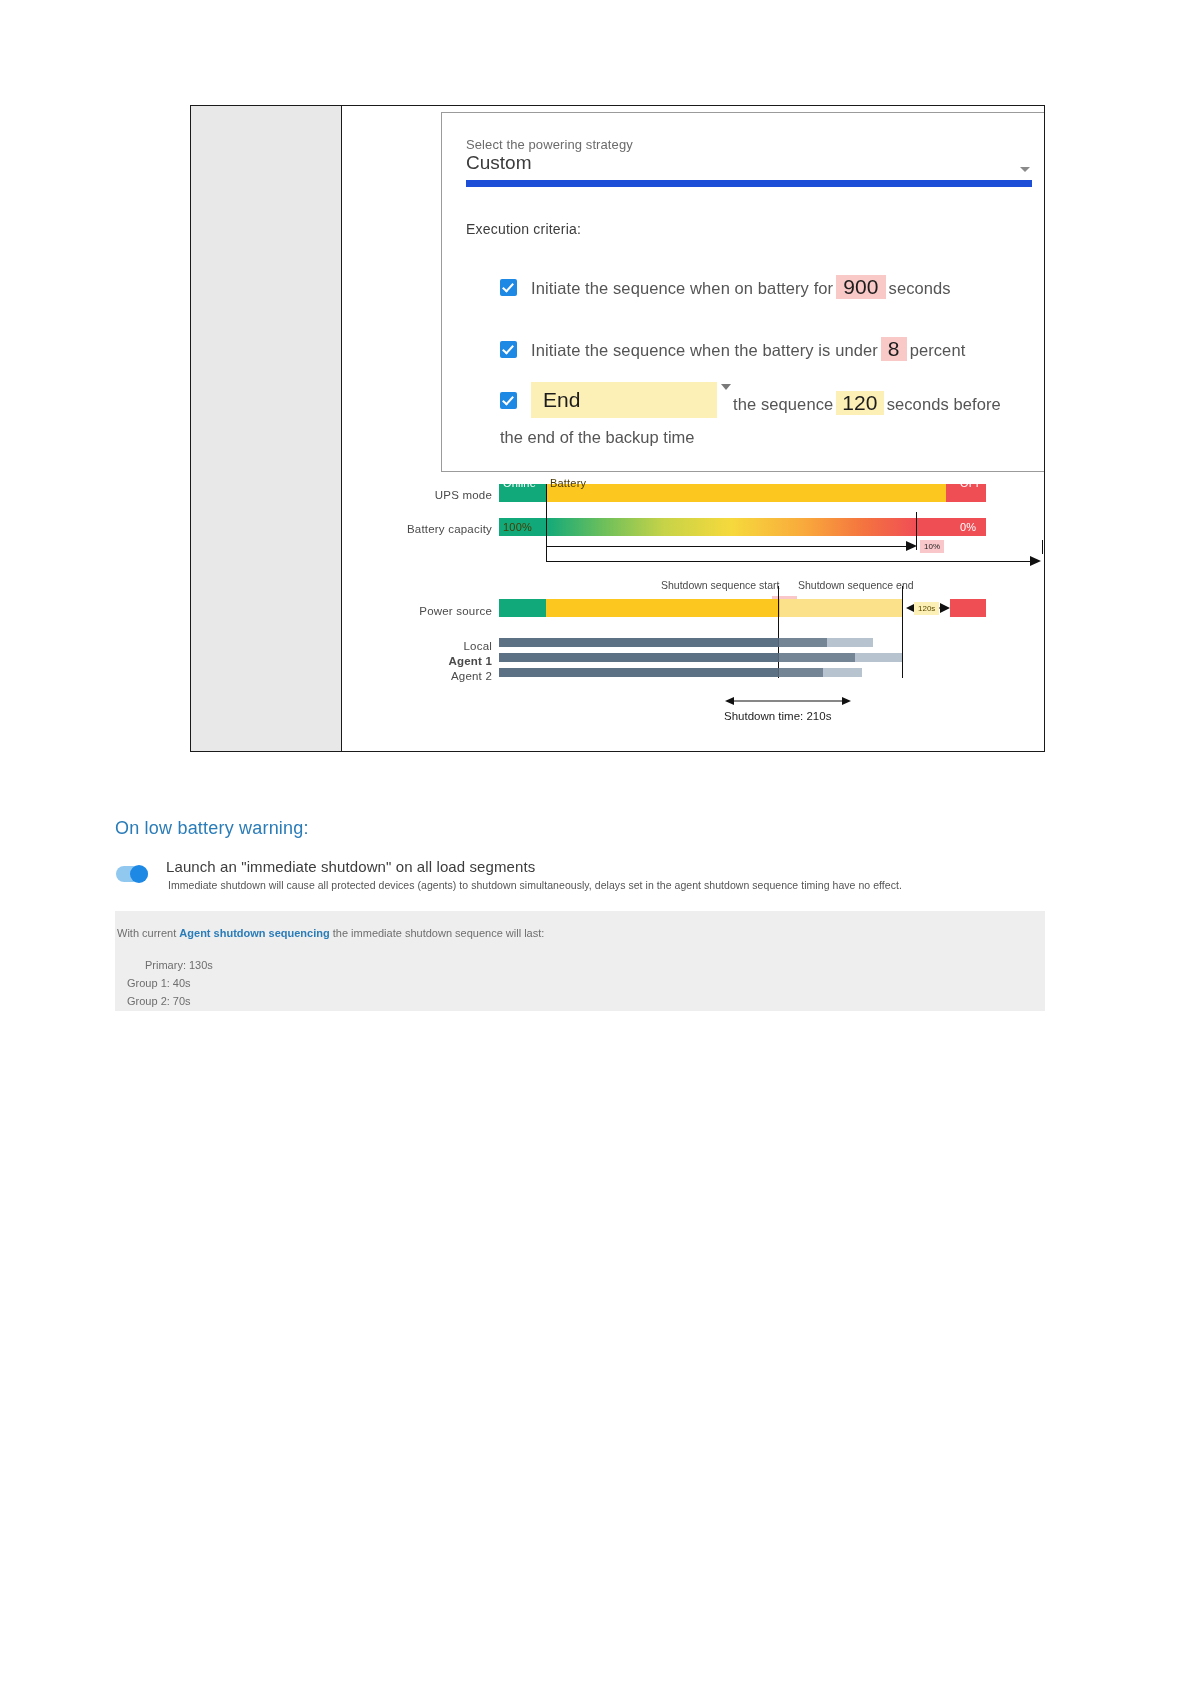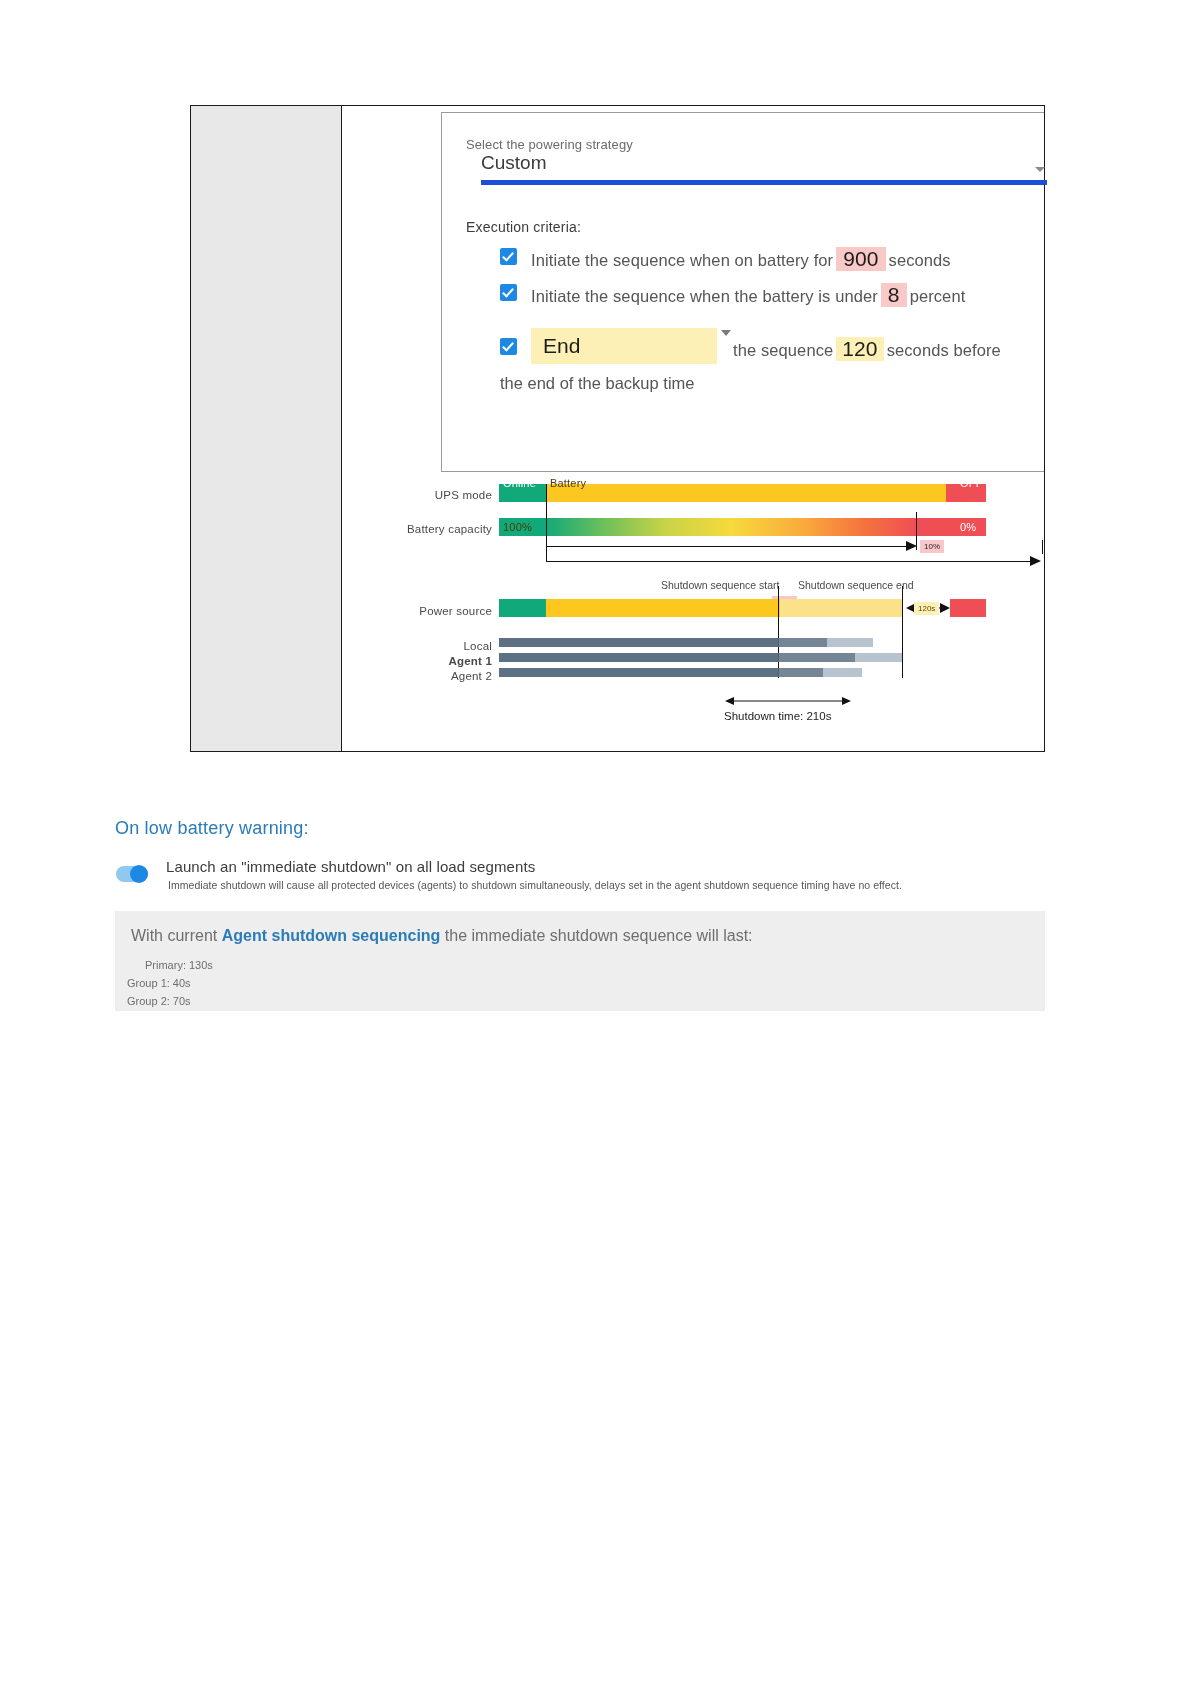--- a/index.html
+++ b/index.html
@@ -22,34 +22,34 @@
   
   .dialog-card{
     position:absolute;left:99px;top:6px;right:0px;height:360px;
     border:1px solid #9b9b9b;border-right:none;background:#fff;box-sizing:border-box;
     padding:24px 26px 0 24px;
   }
   .field-label{
     font-size:13px;color:#6b6b6b;letter-spacing:.1px;margin-bottom:0;
   }
   .select-row{
-    position:relative;border-bottom:5px solid #1d4ed8;padding-bottom:6px;
-    width:566px;display:flex;align-items:center;margin-left:15px;
+    position:relative;border-bottom:7px solid #1d4ed8;padding-bottom:6px;
+    width:566px;display:flex;align-items:center;
   }
   .select-value{font-size:19px;color:#3c3c3c;}
   .select-caret{
     position:absolute;right:2px;bottom:8px;width:0;height:0;
     border-left:5px solid transparent;border-right:5px solid transparent;
     border-top:5px solid #8a8a8a;
   }
   .exec-title{
     font-size:14px;color:#3c3c3c;margin:34px 0 8px 0;letter-spacing:.2px;
   }
 
-  .crit-row{display:flex;align-items:flex-start;margin-top:12px;padding-left:34px;}
+  .crit-row{display:flex;align-items:center;margin-top:38px;padding-left:34px;}
   .crit-row.tall{margin-top:30px;align-items:flex-start;}
   .cbx{
     width:17px;height:17px;border-radius:2px;background:#1e88e5;
     flex:0 0 17px;position:relative;margin-right:14px;margin-top:1px;
   }
   .cbx:after{
     content:"";position:absolute;left:5px;top:2px;width:4px;height:9px;
     border:solid #fff;border-width:0 2px 2px 0;transform:rotate(42deg);
   }
   .crit-text{font-size:16.5px;color:#555;letter-spacing:.1px;line-height:1.2;}
@@ -129,21 +129,21 @@
   }
   .toggle-desc{
     position:absolute;left:168px;top:879px;font-size:10.5px;color:#555;
     letter-spacing:.05px;
   }
   .infobox{
     position:absolute;left:115px;top:911px;width:930px;height:100px;
     background:#eeeeee;
   }
   .infobox-head{
-    position:absolute;left:16px;top:16px;font-size:16px;color:#6e6e6e;
+    position:absolute;left:2px;top:16px;font-size:11px;color:#6e6e6e;
     white-space:nowrap;
   }
   .infobox-link{color:#2a7cb8;font-weight:bold;}
   .infobox-line{
     position:absolute;left:12px;font-size:11px;color:#6e6e6e;white-space:nowrap;
   }
 </style>
 </head>
 <body>
 

